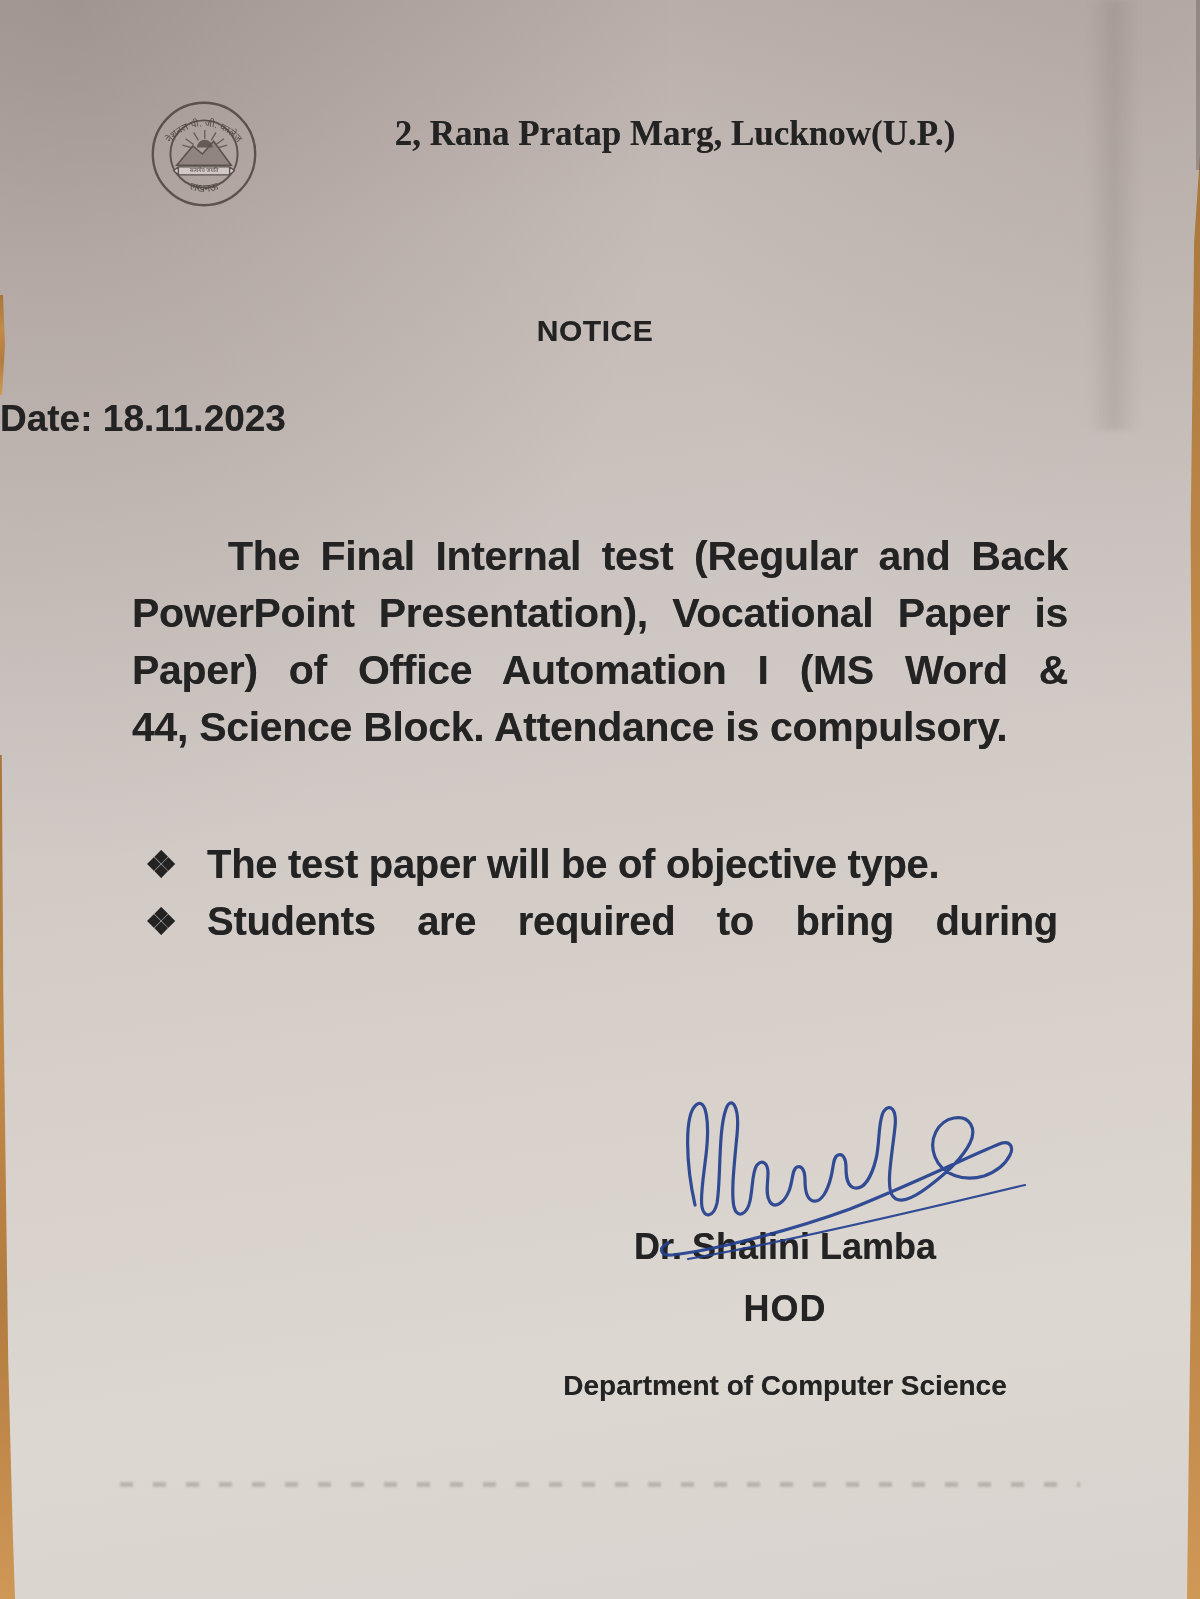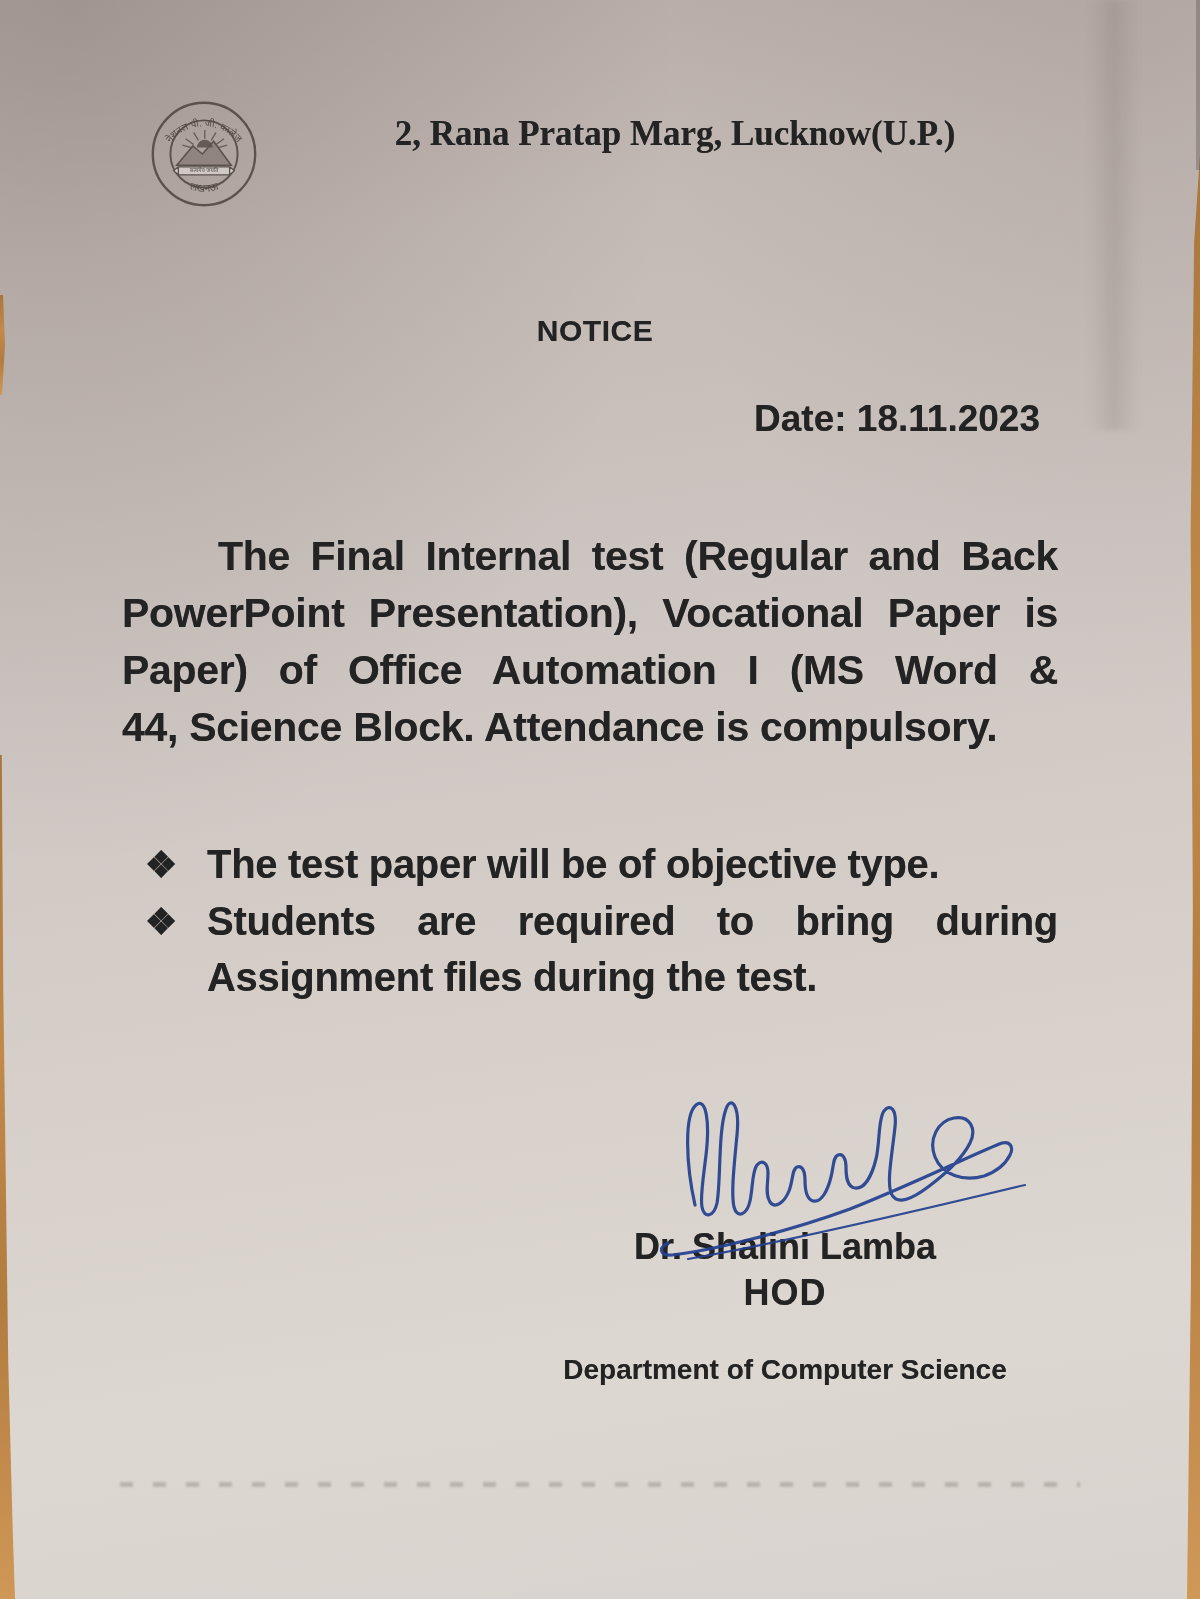--- a/index.html
+++ b/index.html
@@ -29,39 +29,39 @@
 
   
   .logo{position:absolute;left:148px;top:98px;width:112px;height:112px;}
   .header-text{position:absolute;left:280px;top:102px;width:790px;text-align:center;
     font-family:"Liberation Serif",serif;font-weight:bold;}
   .college-name{font-size:54px;letter-spacing:.5px;line-height:60px;white-space:nowrap;}
   .college-address{font-size:35px;line-height:42px;margin-top:11px;white-space:nowrap;}
 
   .notice-title{position:absolute;left:0;top:314px;width:1190px;text-align:center;
     font-size:30px;font-weight:bold;letter-spacing:.5px;}
-  .date-line{position:absolute;left:0;top:398px;width:1040px;text-align:right;
+  .date-line{position:absolute;left:0;top:398px;width:1040px;text-align:left;
     font-size:37px;font-weight:bold;}
 
   
-  .body-para{position:absolute;left:122px;top:528px;width:936px;
+  .body-para{position:absolute;left:132px;top:528px;width:936px;
     font-size:41px;font-weight:bold;letter-spacing:-.3px;line-height:57px;}
   .jline{text-align:justify;text-align-last:justify;}
   .pline{text-align:left;}
   .indent{text-indent:96px;}
 
   .bullets{position:absolute;left:145px;top:836px;width:913px;
     font-size:40px;font-weight:bold;letter-spacing:-.3px;line-height:56px;}
   .bullet-item{position:relative;padding-left:62px;margin-bottom:1px;}
   .bullet-marker{position:absolute;left:0;top:1px;font-size:36px;}
 
   
   .sign-text{position:absolute;left:540px;top:1226px;width:490px;text-align:center;}
   .sign-name{font-size:36px;font-weight:bold;white-space:nowrap;}
-  .sign-title{font-size:36px;font-weight:bold;margin-top:4px;letter-spacing:1px;}
+  .sign-title{font-size:36px;font-weight:bold;margin-top:20px;letter-spacing:1px;}
   .sign-dept{font-size:28px;font-weight:bold;margin-top:40px;white-space:nowrap;}
   .signature-svg{position:absolute;left:600px;top:1085px;width:440px;height:190px;z-index:5;pointer-events:none;}
 
   .stamp{opacity:.82;}
 </style>
 </head>
 <body>
 
 <div class="photo">
 
@@ -122,21 +122,20 @@
   </div>
 
   <div class="bullets print">
     <div class="bullet-item">
       <span class="bullet-marker">❖</span>
       <div class="pline">The test paper will be of objective type.</div>
     </div>
     <div class="bullet-item">
       <span class="bullet-marker">❖</span>
       <div class="jline">Students are required to bring during</div>
-      <div class="pline">Assignment files during the test.</div>
     </div>
   </div>
 
   <div class="sign-text print">
     <div class="sign-name">Dr. Shalini Lamba</div>
     <div class="sign-title">HOD</div>
     <div class="sign-dept">Department of Computer Science</div>
   </div>
 
   <svg class="signature-svg" viewBox="0 0 440 190">

